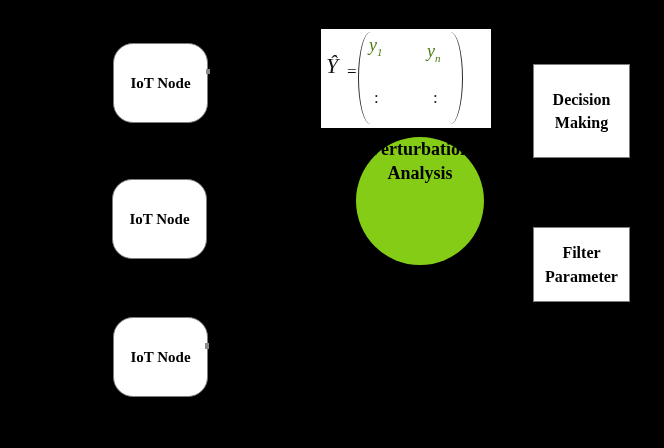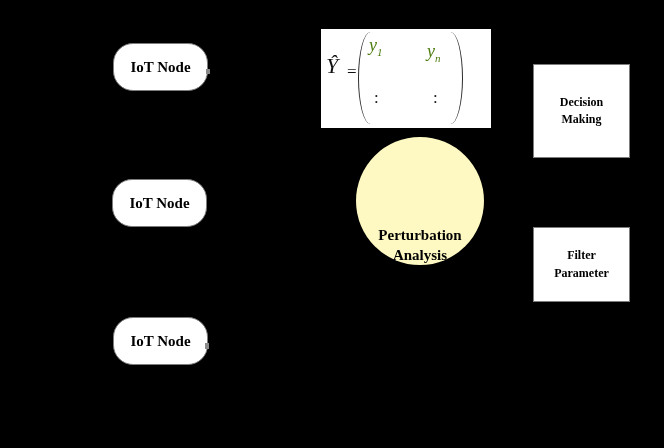--- a/index.html
+++ b/index.html
@@ -6,35 +6,35 @@
   .stage {
     position:relative; width:664px; height:448px; background:#000;
     font-family:"Liberation Serif", serif; overflow:hidden;
   }
   
   .box {
     position:absolute; background:#fff; border:1px solid #7d7d7d;
     box-sizing:border-box; display:flex; align-items:center; justify-content:center;
     text-align:center; color:#000; font-weight:bold;
   }
-  .iot  { width:95px; height:48px; font-size:15px;border-radius:20px; }
+  .iot  { width:95px; height:80px; font-size:15px;border-radius:20px; }
   #iot1 { left:113px; top:43px;  }
   #iot2 { left:112px; top:179px; }
   #iot3 { left:113px; top:317px; }
-  .sidebox { width:97px; font-size:12px; line-height:1.45; }
+  .sidebox { width:97px; font-size:16px; line-height:1.45; }
   #decision { left:533px; top:64px;  height:94px; }
   #filter   { left:533px; top:227px; height:75px; }
   .two-line { white-space:pre-line; }
 
   
   .circle {
     position:absolute; left:356px; top:137px; width:128px; height:128px;
-    background:#fef9c3; border-radius:50%;
-    display:flex; align-items:flex-end; justify-content:center;
-    text-align:center; color:#000; font-weight:bold; font-size:15px; line-height:1.35;
+    background:#84cc16; border-radius:50%;
+    display:flex; align-items:flex-start; justify-content:center;
+    text-align:center; color:#000; font-weight:bold; font-size:18px; line-height:1.35;
   }
 
   
   .eq-panel {
     position:absolute; left:321px; top:29px; width:170px; height:99px;
     background:#fff; color:#111;
   }
   .eq-lhs { position:absolute; left:5px;  top:24px; font-style:italic; font-size:22px; }
   .eq-eq  { position:absolute; left:26px; top:33px; font-size:17px; }
   .paren  { position:absolute; top:3px; width:13px; height:92px; }

